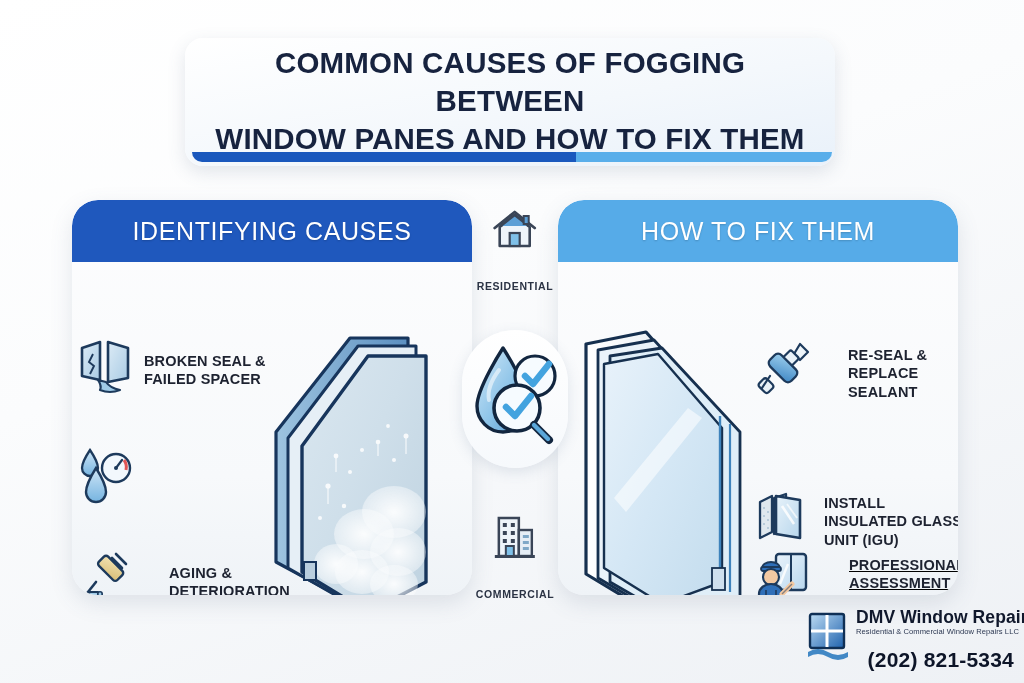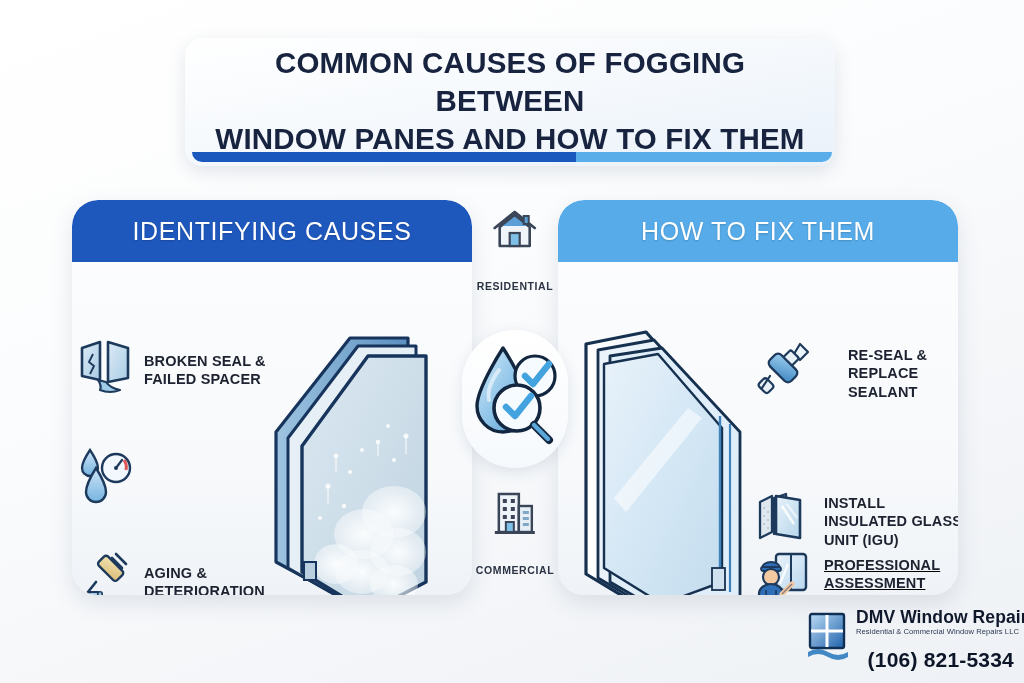--- a/index.html
+++ b/index.html
@@ -64,38 +64,38 @@
     line-height:1.26; letter-spacing:.15px; text-transform:uppercase;
     padding-top:6px;
   }
   .panel-left .item  { left:4px;align-items:center; }
   .panel-right .item { left:196px; }
   .panel-left  .item-label { margin-left:8px; width:130px; }
   .panel-right .item-label { margin-left:10px; width:140px; }
 
   .it0 { top:74px; }
   .it1 { top:180px; }
-  .it2 { top:286px; }
+  .it2 { top:286px;gap:25px; }
   .panel-right .it0 { top:78px;gap:24px; }
   .panel-right .it1 { top:182px;margin-top:44px; }
   .panel-right .it2 { top:288px;text-decoration:underline; }
 
   
   .window-art { position:absolute; pointer-events:none; }
   .art-left  { left:186px; top:58px;  width:200px; height:300px; }
   .art-right { left:12px;  top:58px;  width:205px; height:310px; }
 
   
   .center-col { position:absolute; left:455px; top:200px; width:120px; height:400px; }
   .center-badge {
     position:absolute; left:50%; transform:translateX(-50%);
     display:flex; flex-direction:column; align-items:center;gap:20px;
   }
   .cb-top    { top:8px; }
-  .cb-bottom { top:290px; }
+  .cb-bottom { top:314px; }
   .center-badge-label {
     font-size:10.5px; font-weight:bold; color:#2b3344;
     letter-spacing:.6px; margin-top:6px; text-transform:uppercase;
   }
   .center-disc {
     position:absolute; left:50%; top:130px; transform:translateX(-50%);
     width:106px; height:138px; border-radius:54px;
     background:linear-gradient(180deg,#ffffff 0%,#f6f9fc 100%);
     box-shadow:0 4px 14px rgba(90,110,140,.16);
     display:flex; align-items:center; justify-content:center;
@@ -447,14 +447,14 @@
       </defs>
       <rect x="4" y="4" width="34" height="34" rx="2" fill="url(#lg1)" stroke="#0f2f55" stroke-width="2.4"></rect>
       <path d="M21 5 L21 37 M5 21 L37 21" stroke="#ffffff" stroke-width="3"></path>
       <path d="M2 42 Q12 36 22 42 Q32 48 42 42 L42 47 Q32 53 22 47 Q12 41 2 47 Z" fill="#2f7cc0" opacity=".9"></path>
     </svg>
   </span>
   <span class="logo-text">
     <span class="logo-name">DMV Window Repairs</span>
     <span class="logo-tag">Residential &amp; Commercial Window Repairs LLC</span>
   </span>
-  <span class="logo-phone">(106) 821-5334</span>
+  <span class="logo-phone">(202) 821-5334</span>
 </div>
 
 </body></html>

